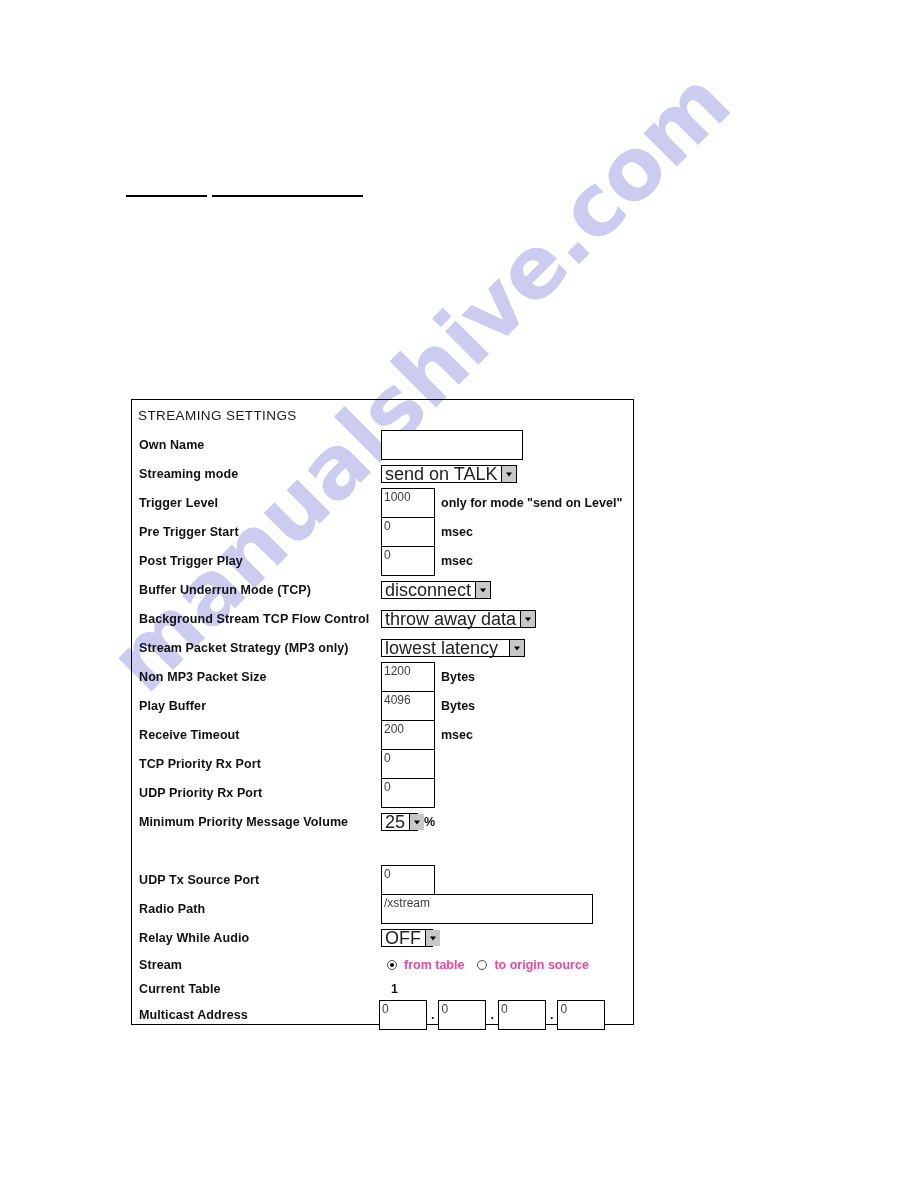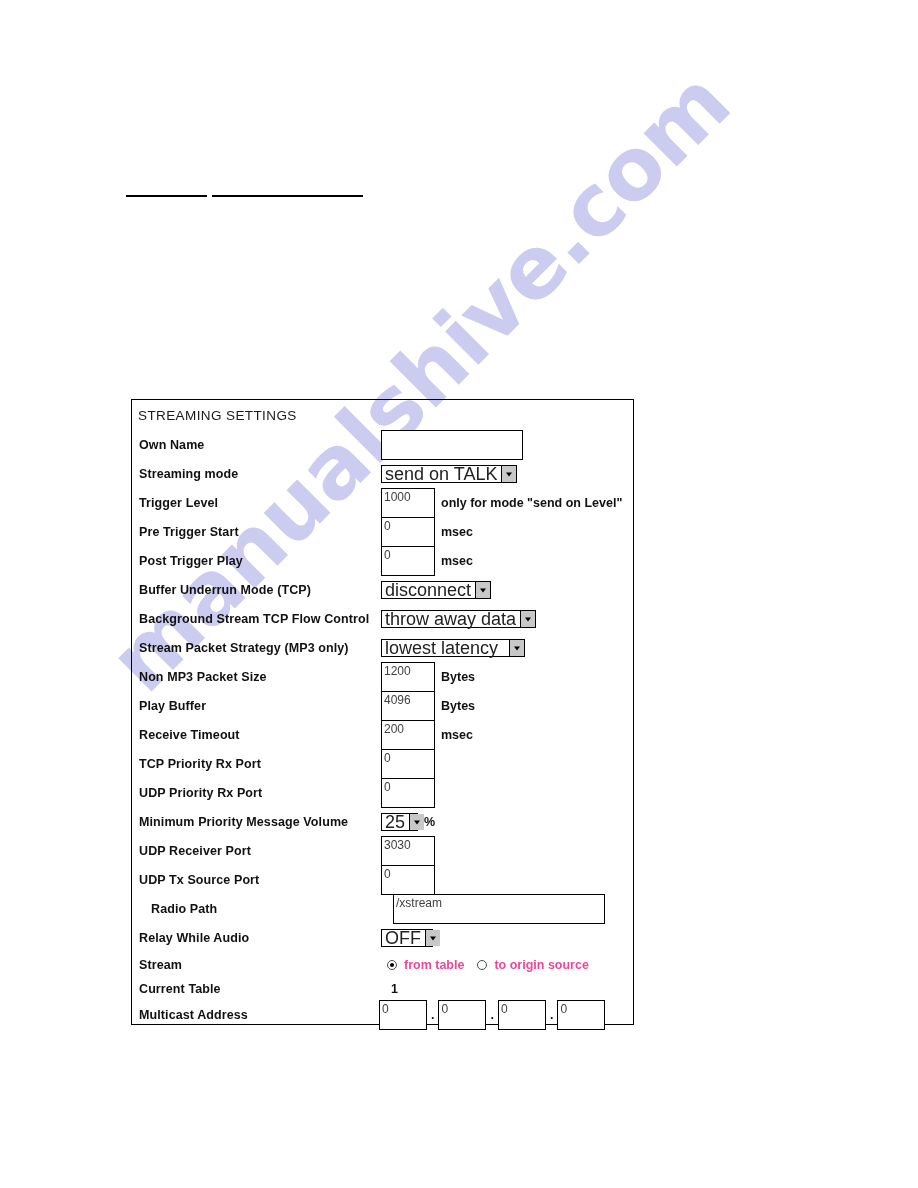--- a/index.html
+++ b/index.html
@@ -252,35 +252,29 @@
     <div class="lbl">Minimum Priority Message Volume</div>
     <div class="field-area">
       <span class="sel" style="width:37px;text-align:right;">
         <span class="selval" style="flex:1;">25</span>
         <span class="arrow"></span>
       </span>
       <span class="suffix">%</span>
     </div>
   </div>
 
-  <div class="row" style="top:436px;">
-    <div class="lbl">UDP Receiver Port</div>
-    <div class="field-area">
-      <span class="tbox w-port">3030</span>
-    </div>
-  </div>
 
   <div class="row" style="top:465px;">
     <div class="lbl">UDP Tx Source Port</div>
     <div class="field-area">
       <span class="tbox w-port">0</span>
     </div>
   </div>
 
-  <div class="row" style="top:494px;margin-left:12px;">
+  <div class="row" style="top:494px;">
     <div class="lbl">Radio Path</div>
     <div class="field-area">
       <span class="tbox w-path">/xstream</span>
     </div>
   </div>
 
   <div class="row" style="top:523px;">
     <div class="lbl">Relay While Audio</div>
     <div class="field-area">
       <span class="sel" style="width:52px;">

